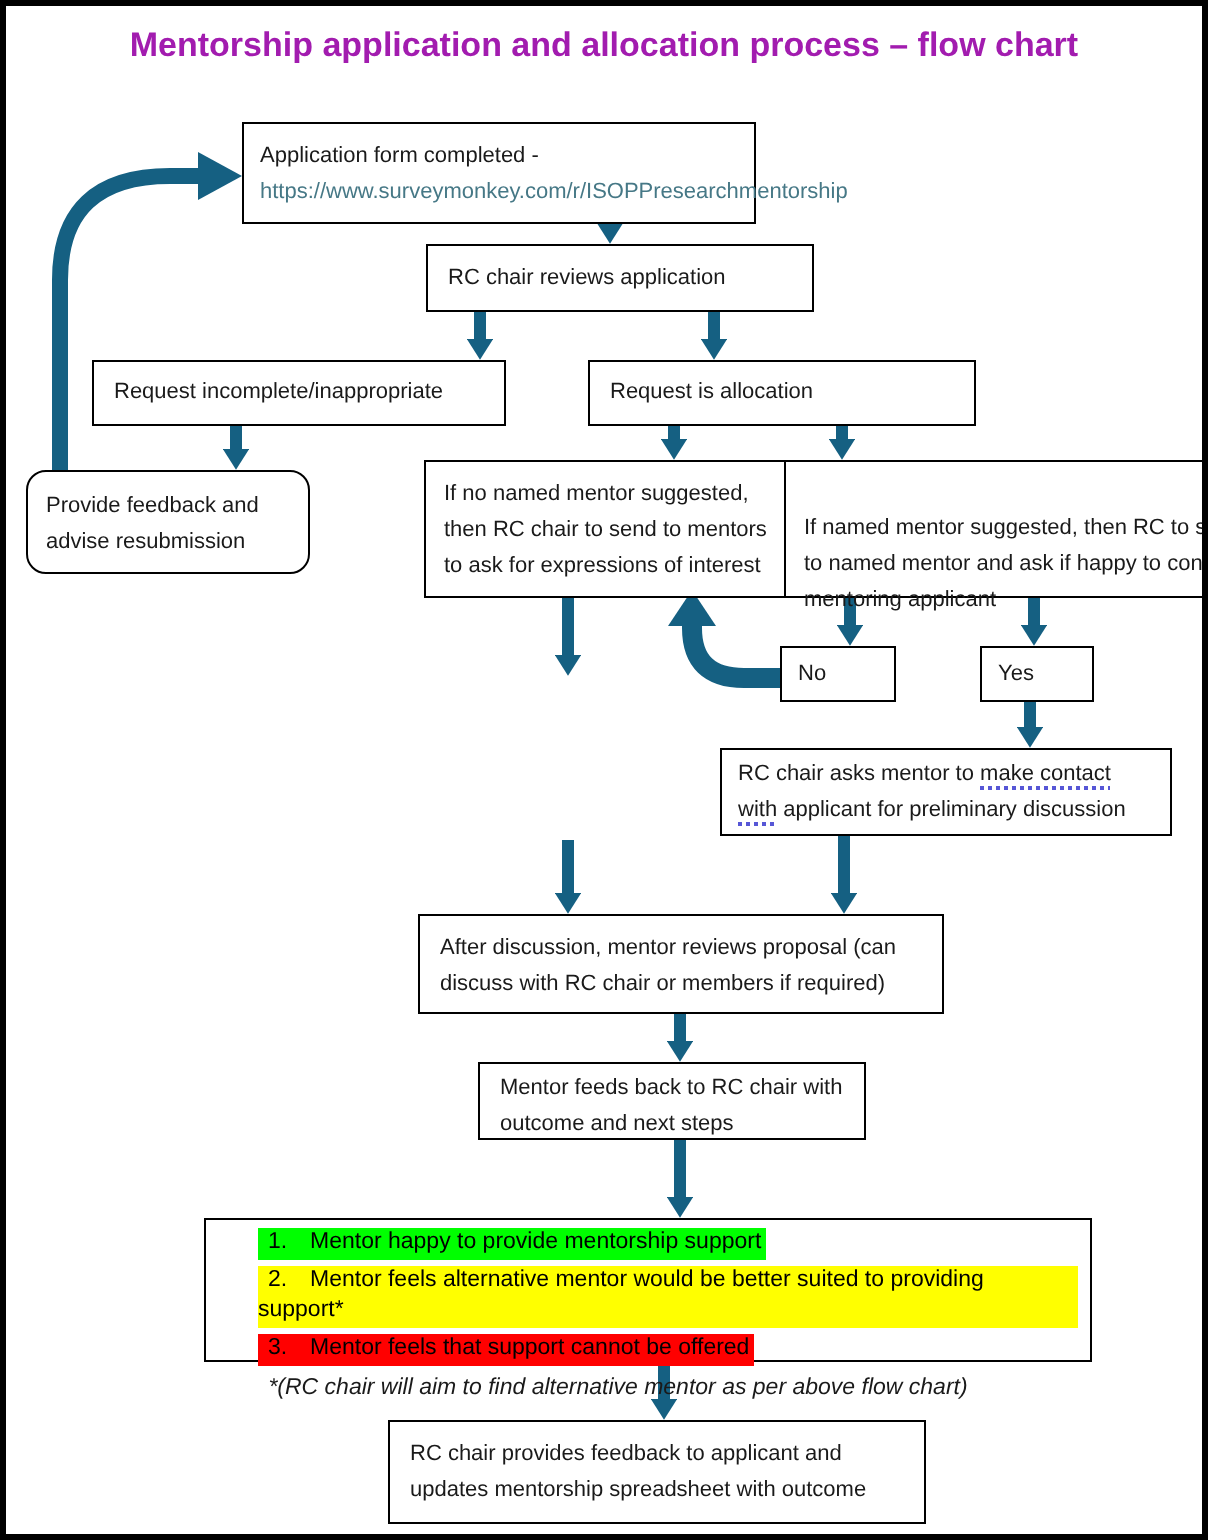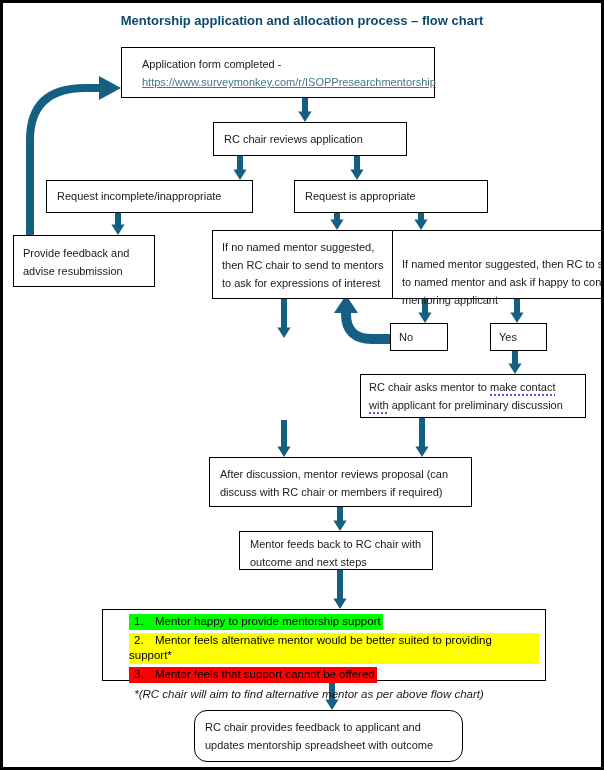--- a/index.html
+++ b/index.html
@@ -12,54 +12,54 @@
     overflow:hidden;
   }
   #frame{
     position:absolute;inset:0;
     border:3px solid #000;
     pointer-events:none;
     z-index:5;
   }
   #title{
     position:absolute;top:13px;left:0;width:100%;
-    text-align:center;font-size:13px;font-weight:bold;color:#0c4a6e;
+    text-align:center;font-size:17px;font-weight:bold;color:#a21caf;
     z-index:3;
   }
   svg.connectors{position:absolute;left:0;top:0;z-index:1;}
   .box{
     position:absolute;
     background:#ffffff;
     border:1.3px solid #000;
     box-sizing:border-box;
     font-size:11px;line-height:18px;
     padding:7px 10px;
     z-index:2;
   }
-  .link{color:#467886;text-decoration:underline;cursor:pointer;word-break:keep-all;}
+  .link{color:#467886;cursor:pointer;word-break:keep-all;}
   .squig{
     text-decoration:underline dotted #5656d6 2px;
     text-underline-offset:3px;
   }
   
-  #box-application{left:121px;top:47px;width:314px;height:51px;padding:7px 20px;}
+  #box-application{left:121px;top:61px;width:257px;height:51px;padding:7px 8px;}
   #box-review{left:213px;top:122px;width:194px;height:34px;}
   #box-incomplete{left:46px;top:180px;width:207px;height:33px;padding:6px 10px;}
   #box-appropriate{left:294px;top:180px;width:194px;height:33px;padding:6px 10px;}
-  #box-feedback{left:13px;top:235px;width:142px;height:52px;padding:8px 9px;}
+  #box-feedback{left:13px;top:235px;width:142px;height:52px;padding:8px 9px;border-radius:10px;}
   #box-no-named{left:172px;top:230px;width:192px;height:69px;padding:7px 9px;margin-left:40px;}
   #box-named{left:392px;top:230px;width:250px;height:69px;padding:24px 9px;}
   #box-no{left:390px;top:323px;width:58px;height:28px;padding:4px 8px;}
   #box-yes{left:490px;top:323px;width:57px;height:28px;padding:4px 8px;}
   #box-allocate{left:138px;top:338px;width:204px;height:82px;padding:5px 8px;}
   #box-asks-mentor{left:360px;top:374px;width:226px;height:44px;padding:3px 8px;}
   #box-reviews{left:209px;top:457px;width:263px;height:50px;}
   #box-feeds-back{left:239px;top:531px;width:194px;height:39px;padding:3px 10px;}
   #box-outcomes{left:102px;top:609px;width:444px;height:72px;padding:4px 6px;}
-  #box-final{left:194px;top:710px;width:269px;height:52px;border-radius:13px;}
+  #box-final{left:194px;top:710px;width:269px;height:52px;}
   
   .row{line-height:15px;margin-bottom:3px;padding-left:20px;font-size:11.5px;}
   .hl{display:inline-block;padding:0 2px 1px 0;color:#000;}
   .hl-green{background:#00ff00;}
   .hl-yellow{background:#ffff00;}
   .hl-red{background:#ff0000;}
   .num{display:inline-block;width:26px;padding-left:5px;box-sizing:border-box;}
   #footnote{font-style:italic;text-align:center;font-size:11.5px;line-height:16px;margin-top:2px;padding-right:30px;}
 </style>
 </head>
@@ -110,21 +110,21 @@
 
   <div class="box" id="box-review">
     <span>RC chair reviews application</span>
   </div>
 
   <div class="box" id="box-incomplete">
     <span>Request incomplete/inappropriate</span>
   </div>
 
   <div class="box" id="box-appropriate">
-    <span>Request is appropriate</span>
+    <span>Request is allocation</span>
   </div>
 
   <div class="box" id="box-feedback">
     <span>Provide feedback and advise resubmission</span>
   </div>
 
   <div class="box" id="box-no-named">
     <span>If no named mentor suggested, then RC chair to send to mentors to ask for expressions of interest</span>
   </div>
 

